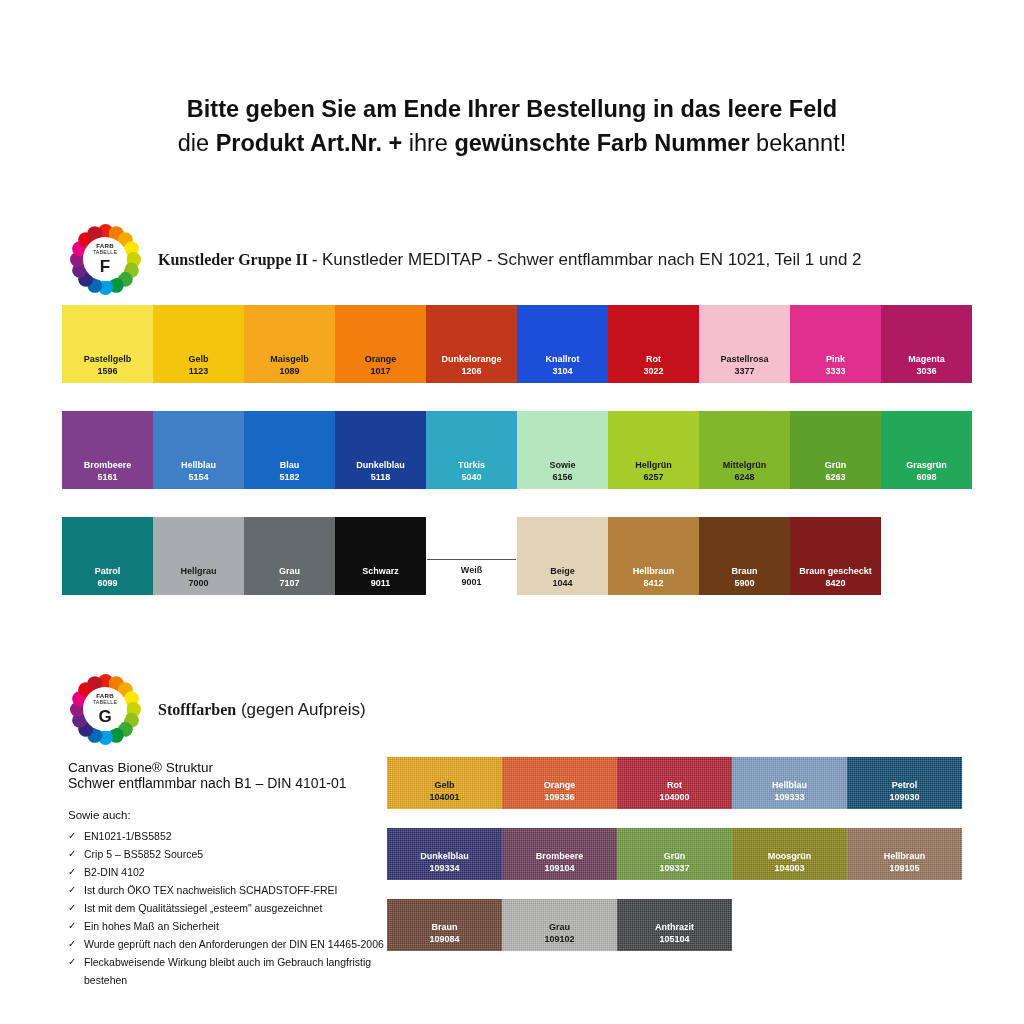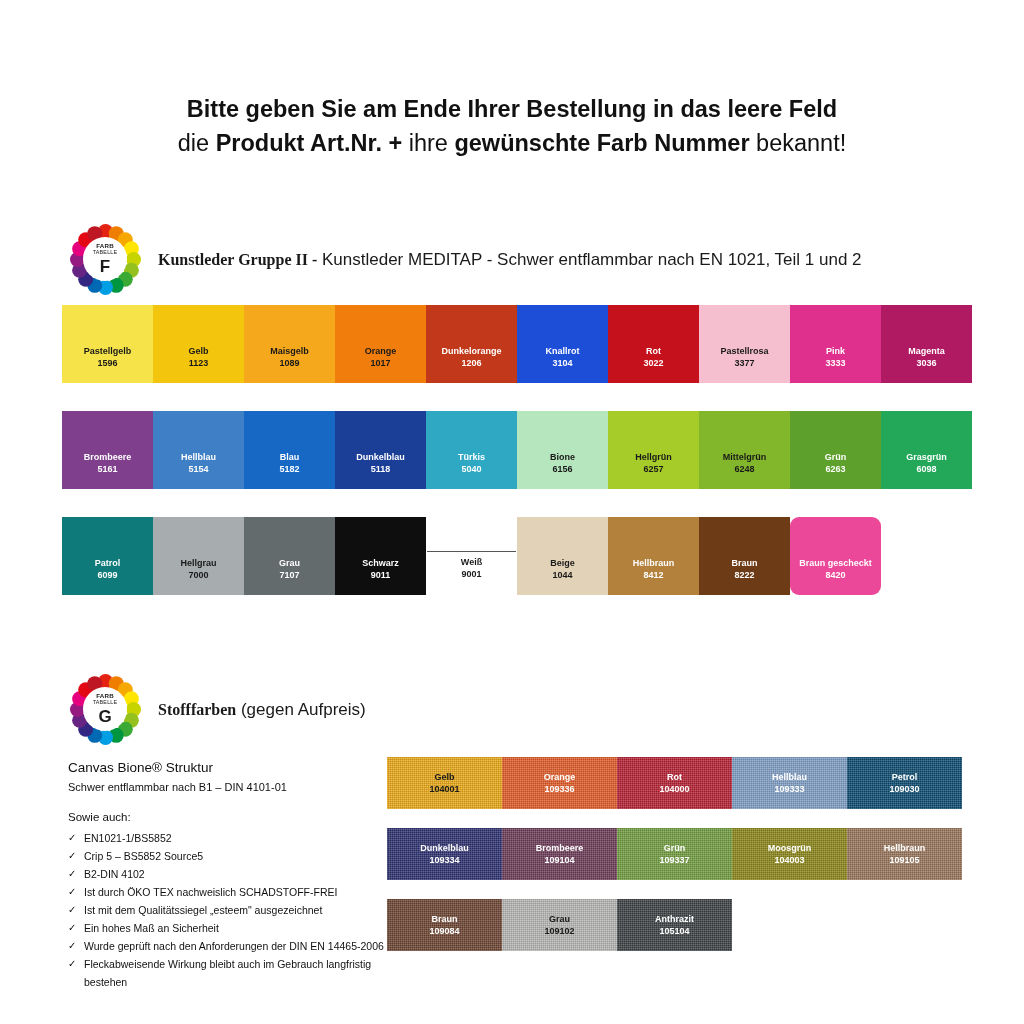--- a/index.html
+++ b/index.html
@@ -48,21 +48,21 @@
 
   
   .sect-title { position: absolute; font-size: 14.5px; white-space: nowrap; }
   .sect-title .bold { font-weight: 700; font-size: 16px; font-family: Liberation Serif, serif; }
   .sect-title .rest { font-weight: 400; font-size: 17px; }
 
   
   .grid { position: absolute; display: grid; }
   .swatch { position: relative; overflow: hidden; }
   .swatch .caption {
-    position: absolute; left: 0; right: 0; bottom: 8px;
+    position: absolute; left: 0; right: 0; bottom: 0;
     padding: 4px 2px 6px;
     text-align: center;
     font-size: 9px; font-weight: 700; line-height: 12px;
   }
   .swatch .caption .num { display: block; font-size: 9px; font-weight: 700; }
   .swatch.white-sw { border: 1px solid #ffffff; }
   .swatch.white-sw .caption { color: #1a1a1a; }
 
   
   .fabric::after {
@@ -70,21 +70,21 @@
     background-image:
       repeating-linear-gradient(0deg, rgba(255,255,255,.13) 0 1px, rgba(0,0,0,.07) 1px 2px),
       repeating-linear-gradient(90deg, rgba(255,255,255,.13) 0 1px, rgba(0,0,0,.07) 1px 2px);
     pointer-events: none;
   }
   .fabric .caption { z-index: 2; }
 
   
   .stoff-text { position: absolute; left: 68px; top: 760px; width: 330px; }
   .stoff-text .st-h { font-size: 13.5px; color: #111; }
-  .stoff-text .st-sub { font-size: 11px; color: #111; margin-top: 6px; }
+  .stoff-text .st-sub { font-size: 14px; color: #111; margin-top: 0; }
   .stoff-text .st-also { font-size: 11.5px; color: #111; margin-top: 18px; }
   .stoff-text ul { list-style: none; margin: 6px 0 0; padding: 0; }
   .stoff-text li {
     font-size: 10.5px; line-height: 18px; color: #111;
     padding-left: 16px; position: relative;
   }
   .stoff-text li::before {
     content: "\2713"; position: absolute; left: 0; top: 0;
     font-size: 10px; color: #111;
   }
@@ -171,21 +171,21 @@
       <div class="swatch" style="background: rgb(22, 104, 196);">
         <div class="caption" style="color: rgb(255, 255, 255);"><span>Blau</span><span class="num">5182</span></div>
       </div>
       <div class="swatch" style="background: rgb(27, 63, 151);">
         <div class="caption" style="color: rgb(255, 255, 255);"><span>Dunkelblau</span><span class="num">5118</span></div>
       </div>
       <div class="swatch" style="background: rgb(47, 168, 196);">
         <div class="caption" style="color: rgb(255, 255, 255);"><span>Türkis</span><span class="num">5040</span></div>
       </div>
       <div class="swatch" style="background: rgb(182, 230, 189);">
-        <div class="caption" style="color: rgb(26, 26, 26);"><span>Bione</span><span class="num">6156</span></div>
+        <div class="caption" style="color: rgb(26, 26, 26);"><span>Sowie</span><span class="num">6156</span></div>
       </div>
       <div class="swatch" style="background: rgb(166, 204, 42);">
         <div class="caption" style="color: rgb(26, 26, 26);"><span>Hellgrün</span><span class="num">6257</span></div>
       </div>
       <div class="swatch" style="background: rgb(130, 183, 44);">
         <div class="caption" style="color: rgb(26, 26, 26);"><span>Mittelgrün</span><span class="num">6248</span></div>
       </div>
       <div class="swatch" style="background: rgb(93, 160, 44);">
         <div class="caption" style="color: rgb(255, 255, 255);"><span>Grün</span><span class="num">6263</span></div>
       </div>
@@ -207,23 +207,23 @@
       <div class="swatch white-sw" style="background: rgb(255, 255, 255);">
         <div class="caption" style="color: rgb(26, 26, 26); border-top: 1px solid rgb(85, 85, 85);"><span>Weiß</span><span class="num">9001</span></div>
       </div>
       <div class="swatch" style="background: rgb(226, 210, 184);">
         <div class="caption" style="color: rgb(26, 26, 26);"><span>Beige</span><span class="num">1044</span></div>
       </div>
       <div class="swatch" style="background: rgb(179, 129, 60);">
         <div class="caption" style="color: rgb(255, 255, 255);"><span>Hellbraun</span><span class="num">8412</span></div>
       </div>
       <div class="swatch" style="background: rgb(109, 60, 22);">
-        <div class="caption" style="color: rgb(255, 255, 255);"><span>Braun</span><span class="num">8222</span></div>
-      </div>
-      <div class="swatch" style="background: #ec4899; border-radius: 9px;">
+        <div class="caption" style="color: rgb(255, 255, 255);"><span>Braun</span><span class="num">5900</span></div>
+      </div>
+      <div class="swatch" style="background: #7f1d1d;">
         <div class="caption" style="color: rgb(255, 255, 255);"><span>Braun gescheckt</span><span class="num">8420</span></div>
       </div>
     </div>
 
   <div class="badge" id="badge-g" style="left:68px; top:672px;">
     <div class="petals">
         <div class="petal" style="background: rgb(228, 35, 19); transform: translate(0px, -28px);"></div>
         <div class="petal" style="background: rgb(239, 125, 0); transform: translate(10.72px, -25.87px);"></div>
         <div class="petal" style="background: rgb(246, 168, 0); transform: translate(19.8px, -19.8px);"></div>
         <div class="petal" style="background: rgb(255, 229, 0); transform: translate(25.87px, -10.72px);"></div>

